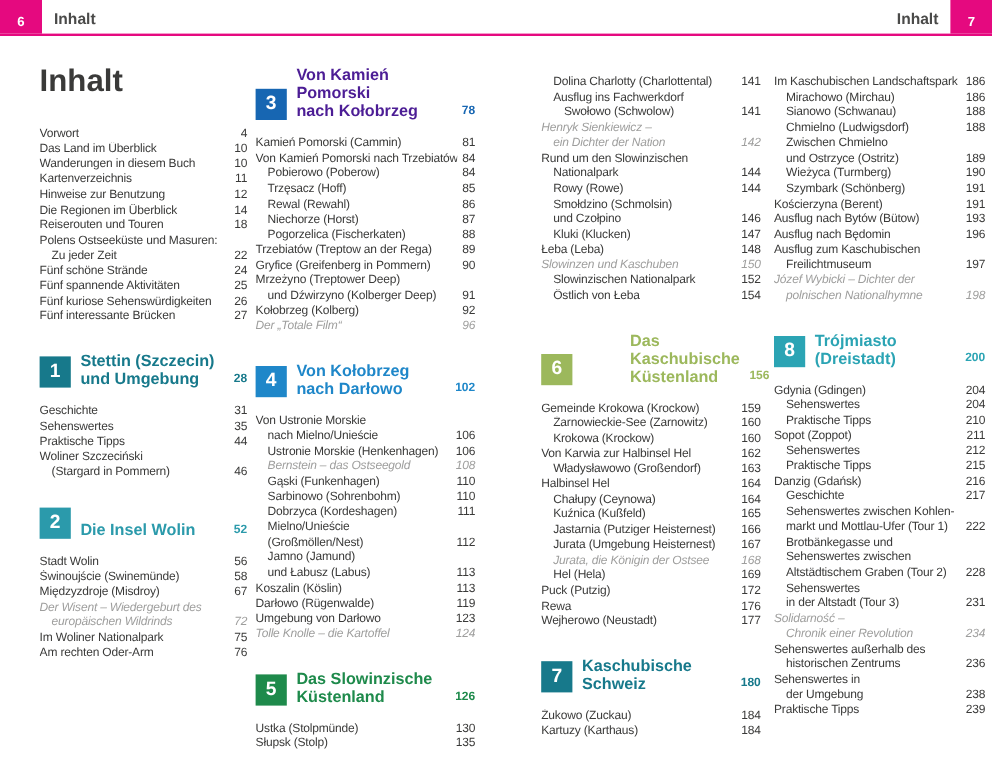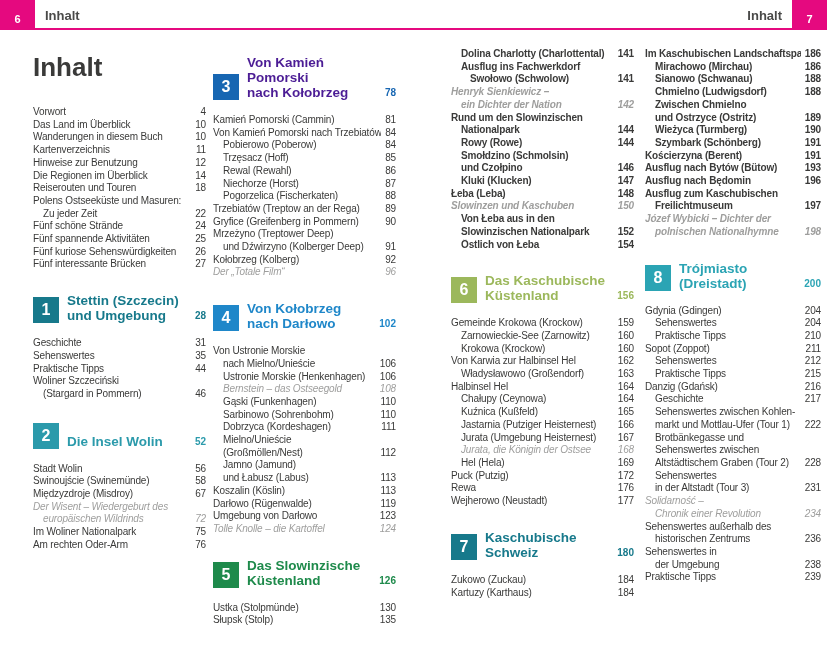--- a/index.html
+++ b/index.html
@@ -21,21 +21,21 @@
   .toc-title{font-size:26px;line-height:30px;font-weight:bold;color:#3a3a39;margin:8px 0 24px 0;}
   
   .chap{display:flex;gap:8px;align-items:flex-end;margin:22px 0 14px 0;}
   .col > .chap:first-child{margin-top:11px;}
   .chap-num{width:26px;height:26px;flex-shrink:0;color:#fff;font-weight:bold;font-size:16px;
             display:flex;align-items:center;justify-content:center;}
   .chap-title{flex:1;font-weight:bold;font-size:13.5px;line-height:15px;}
   .chap-page{font-weight:bold;font-size:10px;line-height:15px;}
   
   .block-entries{margin:0;}
-  .col > .block-entries:first-child{margin-top:4px;font-weight:bold;}
+  .col > .block-entries:first-child{margin-top:19px;}
   .row{display:flex;align-items:baseline;color:#3a3a39;font-size:10px;line-height:12.7px;letter-spacing:-0.15px;}
   .lbl{flex:1 1 auto;white-space:nowrap;overflow:hidden;}
   .pg{margin-left:4px;flex-shrink:0;text-align:right;}
   .ind1{padding-left:10px;} .ind2{padding-left:19px;}
   .row.muted{color:#9e9e9d;font-style:italic;}
 </style>
 </head>
 <body>
 
 <div class="page">
@@ -358,34 +358,31 @@
           </div>
           <div class="row">
             <span class="lbl ind0">Łeba (Leba)</span>
             <span class="pg">148</span>
           </div>
           <div class="row muted">
             <span class="lbl ind0">Slowinzen und Kaschuben</span>
             <span class="pg">150</span>
           </div>
           <div class="row">
-            <span class="lbl ind1">Von Łeba aus in den</span>
-          </div>
-          <div class="row">
             <span class="lbl ind1">Slowinzischen Nationalpark</span>
             <span class="pg">152</span>
           </div>
           <div class="row">
             <span class="lbl ind1">Östlich von Łeba</span>
             <span class="pg">154</span>
           </div>
         </div>
         <div class="chap">
           <div class="chap-num" style="background: rgb(156, 184, 92);">6</div>
-          <div class="chap-title" style="color: rgb(156, 184, 92);">
+          <div class="chap-title" style="color: rgb(156, 184, 92); margin-left: 40px;">
             <div>Das Kaschubische</div>
             <div>Küstenland</div>
           </div>
           <div class="chap-page" style="color: rgb(156, 184, 92);">156</div>
         </div>
         <div class="block-entries">
           <div class="row">
             <span class="lbl ind0">Gemeinde Krokowa (Krockow)</span>
             <span class="pg">159</span>
           </div>

